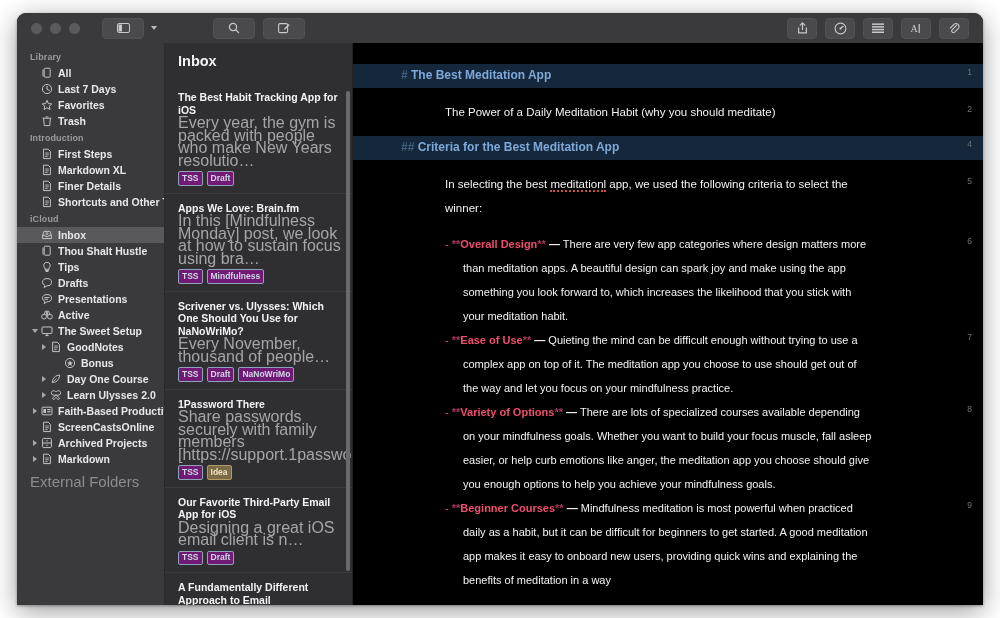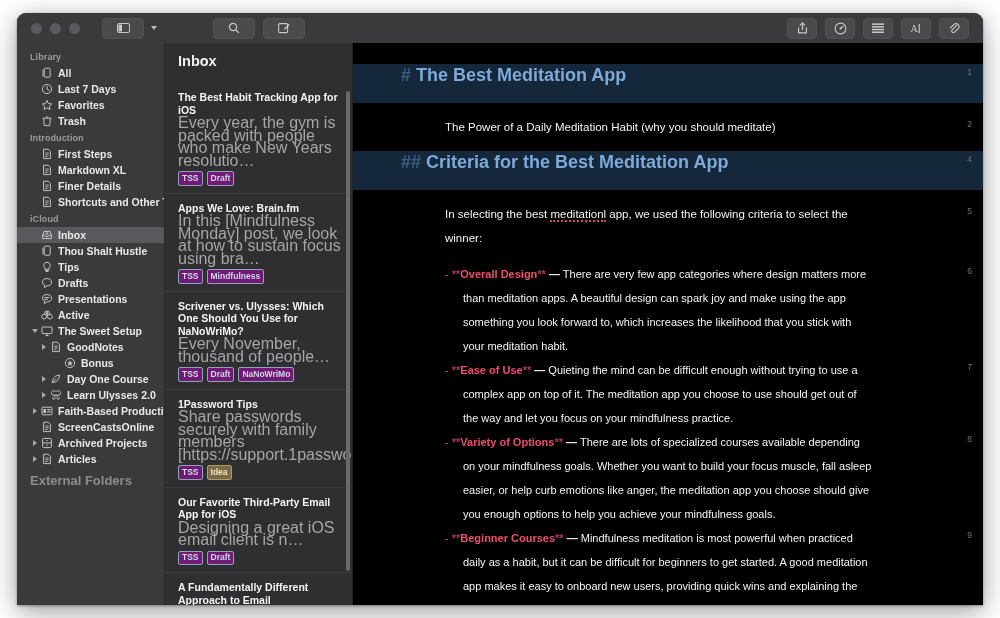--- a/index.html
+++ b/index.html
@@ -75,21 +75,21 @@
     display:block;width:0;height:0;
     border-top:3.2px solid transparent;border-bottom:3.2px solid transparent;
     border-left:4.4px solid #a8a8ac;
   }
   .tri.open i{
     border-left:3.2px solid transparent;border-right:3.2px solid transparent;
     border-top:4.4px solid #a8a8ac;border-bottom:0;
   }
   .tri.blank i{border:0;}
   .ind0{padding-left:13px;} .ind1{padding-left:22px;} .ind2{padding-left:36px;}
-  .sb-foot{color:#8d8d91;font-size:13px;font-weight:bold;padding:6px 0 0 13px;}
+  .sb-foot{color:#8d8d91;font-size:15px;font-weight:normal;padding:6px 0 0 13px;}
 
   
   #list{
     width:188px;height:562px;background:#2f2f31;
     border-right:1px solid #242426;box-sizing:border-box;
     position:relative;overflow:hidden;
   }
   #list-title{
     color:#f2f2f4;font-size:14.5px;font-weight:bold;
     padding:10px 0 9px 13px;
@@ -122,22 +122,22 @@
   #editor{
     flex:1;height:562px;background:#000;position:relative;overflow:hidden;
   }
   .ed-line{position:relative;}
   .lineno{
     position:absolute;right:11px;top:0;
     color:#6e7278;font-size:8.5px;line-height:inherit;
   }
   .heading{
     background:#14273b;color:#7fa9d8;
-    font-size:18px;font-weight:bold;line-height:20px;
-    padding:1px 0 18px 0;
+    font-size:12px;font-weight:bold;line-height:20px;
+    padding:1px 0 3px 0;
   }
   .heading .hash{color:#3f5f80;}
   .h-inner{padding-left:48px;}
   .para{
     color:#f3f3f5;font-size:11.5px;line-height:24px;
     padding-left:92px;padding-right:110px;
   }
   .bullet{
     color:#f3f3f5;font-size:11px;line-height:24px;
     padding-left:110px;padding-right:110px;text-indent:-18px;
@@ -511,21 +511,21 @@
           <div class="sb-row ind0">
             <span class="tri">
               <i></i>
             </span>
             <span class="sb-ico">
               <svg width="12" height="12" viewBox="0 0 12 12">
                 <path d="M2.6 1.2 L7.2 1.2 L9.4 3.4 L9.4 10.6 L2.6 10.6 Z" fill="none" stroke="#c2c2c6" stroke-width="1" stroke-linejoin="round"></path>
                 <path d="M4.2 5 L7.8 5 M4.2 6.8 L7.8 6.8 M4.2 8.6 L6.6 8.6" stroke="#c2c2c6" stroke-width=".85"></path>
               </svg>
             </span>
-            <span>Articles</span>
+            <span>Markdown</span>
           </div>
           <div class="sb-foot">External Folders</div>
         </div>
 
     <div id="list">
       <div id="list-title">Inbox</div>
       <div id="list-scroll">
             <div class="note">
               <div class="note-title">The Best Habit Tracking App for iOS</div>
               <div class="note-prev">Every year, the gym is packed with people who make New Years resolutio…</div>
@@ -545,21 +545,21 @@
             <div class="note">
               <div class="note-title">Scrivener vs. Ulysses: Which One Should You Use for NaNoWriMo?</div>
               <div class="note-prev">Every November, thousand of people…</div>
               <div class="tags">
                 <span class="tag blue">TSS</span>
                 <span class="tag blue">Draft</span>
                 <span class="tag blue">NaNoWriMo</span>
               </div>
             </div>
             <div class="note">
-              <div class="note-title">1Password Tips</div>
+              <div class="note-title">1Password There</div>
               <div class="note-prev">Share passwords securely with family members [https://support.1password.…</div>
               <div class="tags">
                 <span class="tag blue">TSS</span>
                 <span class="tag gold">Idea</span>
               </div>
             </div>
             <div class="note">
               <div class="note-title">Our Favorite Third-Party Email App for iOS</div>
               <div class="note-prev">Designing a great iOS email client is n…</div>
               <div class="tags">

